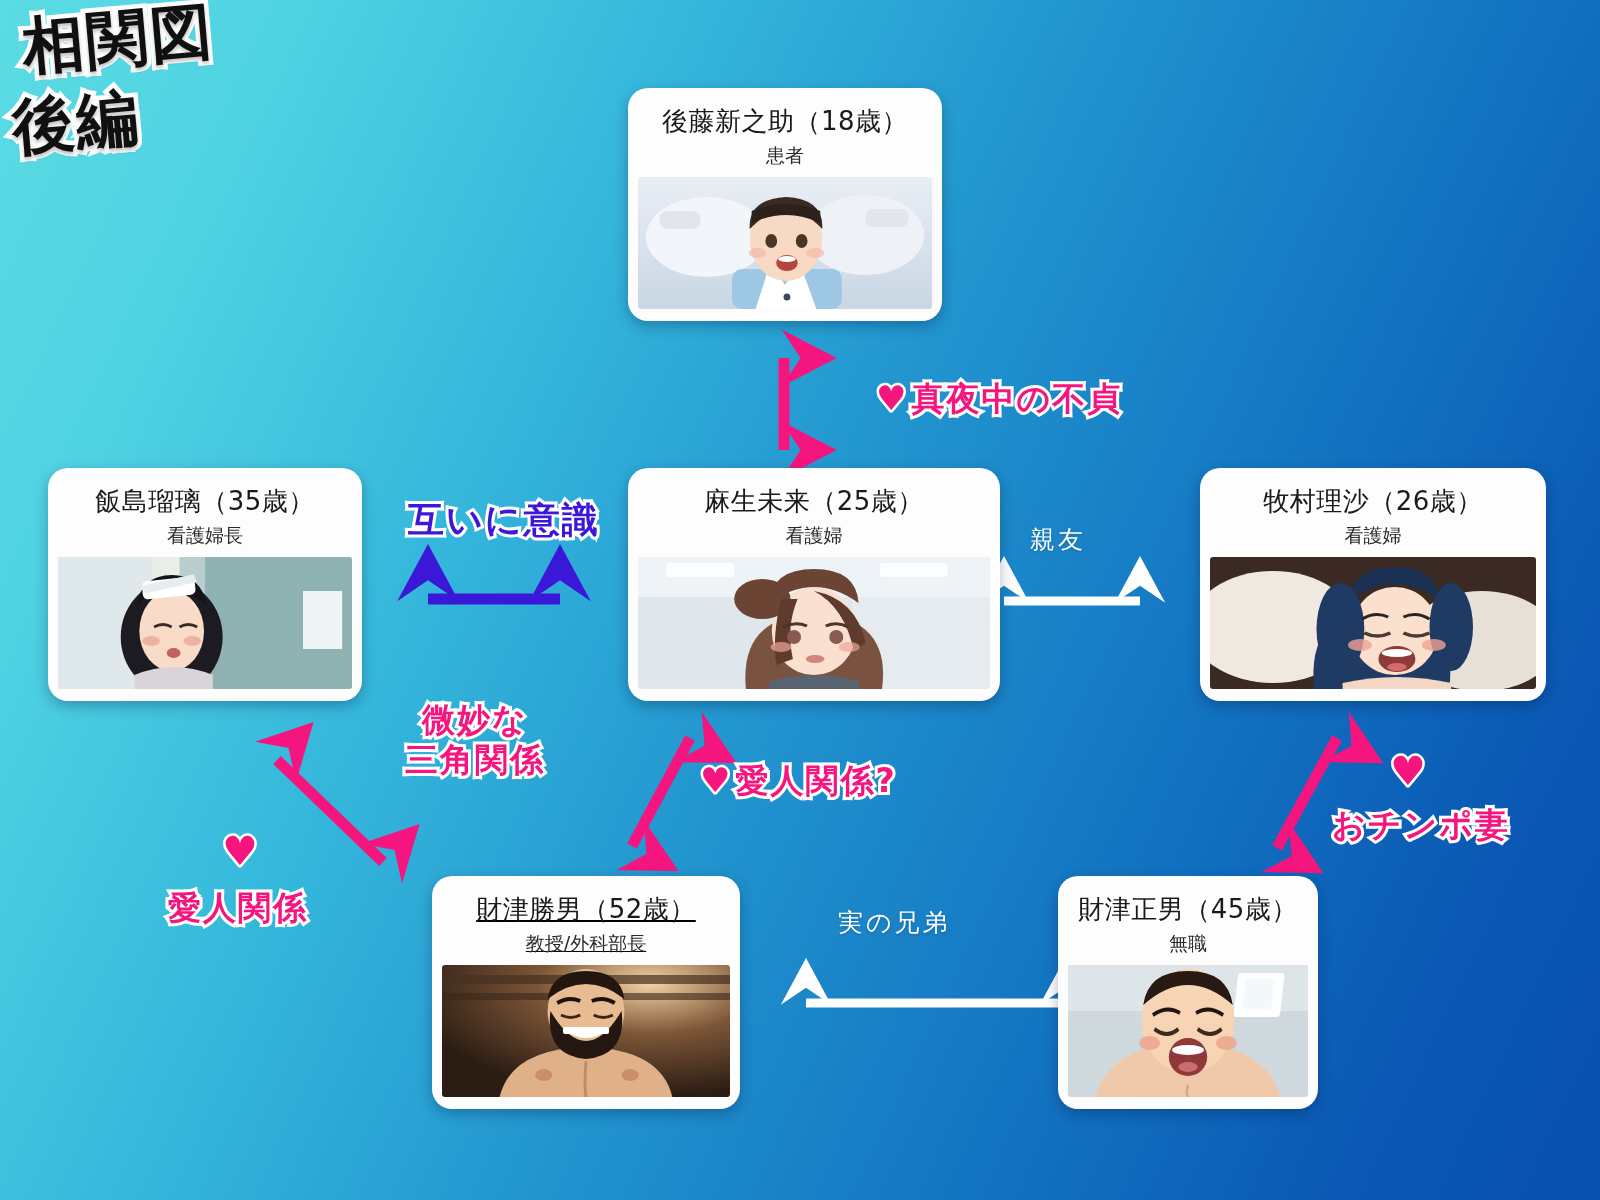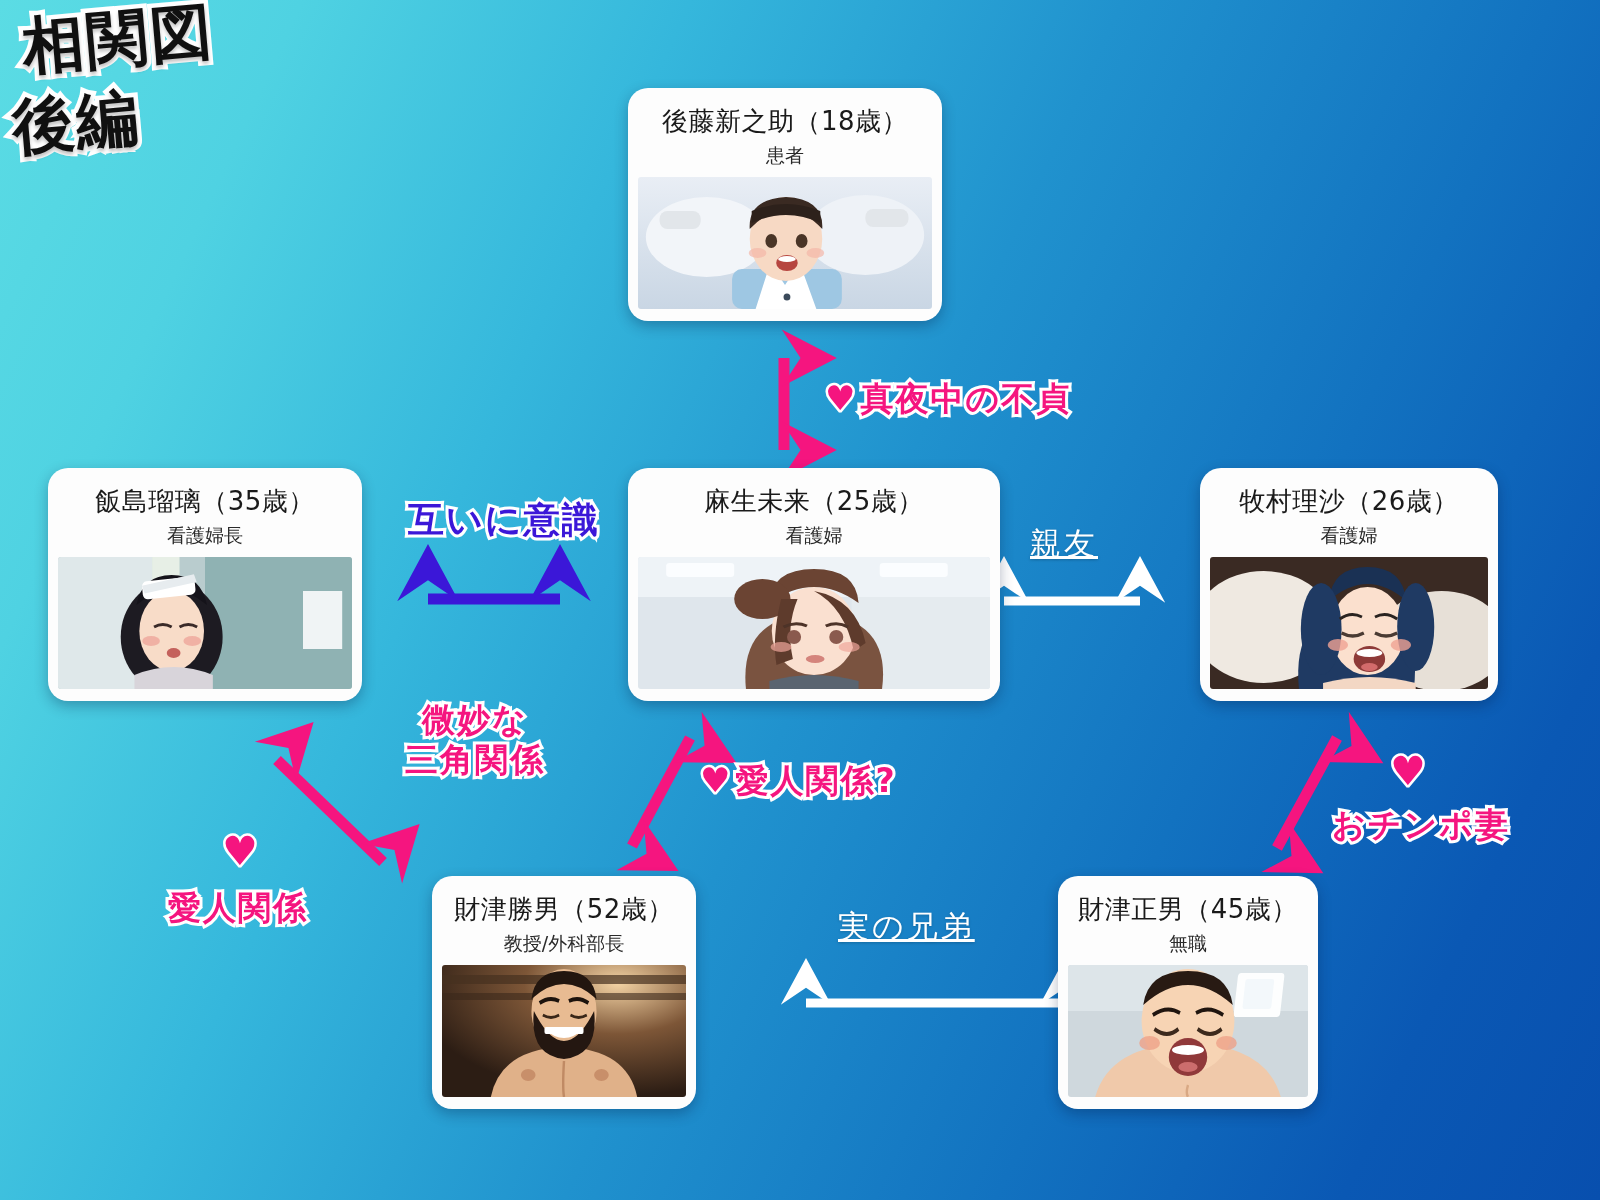--- a/index.html
+++ b/index.html
@@ -50,63 +50,62 @@
     font-size:19px;color:#2a2a2a;margin:4px 0 8px 0;white-space:nowrap;
   }
   .photo{
     width:100%;height:132px;border-radius:3px;overflow:hidden;position:relative;
   }
   .photo svg{display:block;width:100%;height:100%;}
 
   #card-goto   {left:628px; top:88px;  width:314px;}
   #card-iijima {left:48px;  top:468px; width:314px;}
   #card-asou   {left:628px; top:468px; width:372px;}
-  #card-makimura{left:1200px;top:468px;width:298px;border-radius:21px;}
-  #card-zaitsu-katsuo{left:432px;top:876px;width:264px;}
+  #card-makimura{left:1200px;top:468px;width:346px;}
+  #card-zaitsu-katsuo{left:432px;top:876px;width:308px;text-decoration:underline;}
   #card-zaitsu-masao {left:1058px;top:876px;width:260px;}
 
   
   #arrows{position:absolute;left:0;top:0;width:1600px;height:1200px;z-index:10;}
 
   
   .label{position:absolute;z-index:25;white-space:nowrap;line-height:1.22;}
 
   .lbl-pink{
     color:#F5157F;
     font-weight:bold;
     -webkit-text-stroke:6px #ffffff;
     paint-order:stroke fill;
     font-size:33px;
     letter-spacing:2px;
   }
   .lbl-white{
     color:#ffffff;
-    font-size:31px;
+    font-size:25px;
     letter-spacing:3px;
     text-shadow:0 1px 3px rgba(0,0,0,.20);
-    text-decoration:underline;
   }
   .lbl-purple{
     color:#3B17D8;
     font-weight:bold;
     font-size:36px;
     letter-spacing:2px;
     -webkit-text-stroke:6px #ffffff;
     paint-order:stroke fill;
   }
   .heart{
     color:#F5157F;
     -webkit-text-stroke:5px #ffffff;
     paint-order:stroke fill;
     font-size:34px;
   }
   .heart-solo{position:absolute;z-index:25;color:#F5157F;font-size:40px;
     -webkit-text-stroke:5px #ffffff;paint-order:stroke fill;}
 
-  #lbl-midnight{left:825px;top:378px;}
+  #lbl-midnight{left:876px;top:378px;}
   #lbl-mutual  {left:392px;top:498px;margin-left:16px;}
   #lbl-bestfriend{left:1030px;top:525px;}
   #lbl-triangle{left:405px;top:700px;text-align:center;}
   #lbl-lover-q {left:700px;top:760px;}
   #lbl-lover   {left:168px;top:888px;}
   #heart-lover {left:222px;top:828px;}
   #lbl-wife    {left:1332px;top:805px;}
   #heart-wife  {left:1390px;top:748px;}
   #lbl-brothers{left:838px;top:908px;}
 </style>

